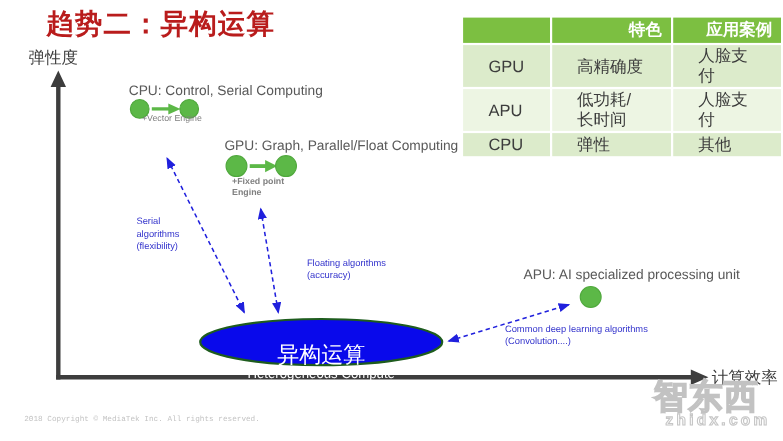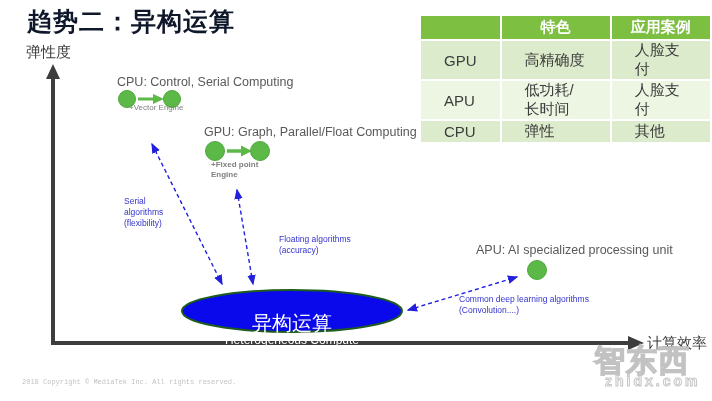--- a/index.html
+++ b/index.html
@@ -2,28 +2,28 @@
 <html><head>
 <meta charset="utf-8">
 <style>
   html,body{margin:0;padding:0;background:#fff;}
   .slide{
     position:relative;width:712px;height:401px;background:#ffffff;
     font-family:"Liberation Sans","DejaVu Sans",sans-serif;overflow:hidden;
   }
   .abs{position:absolute;}
   .title{
-    left:27px;top:5px;font-size:25px;font-weight:bold;color:#0f172a;
+    left:42px;top:5px;font-size:25px;font-weight:bold;color:#b91c1c;
     letter-spacing:1px;white-space:nowrap;
   }
   
   .spec-table{position:absolute;left:419px;top:14px;border-collapse:separate;border-spacing:2px;}
   .spec-table th{
     background:#7CBF41;color:#ffffff;font-size:15px;font-weight:bold;
-    text-align:center;padding:1px 8px;height:21px;
+    text-align:right;padding:1px 8px;height:21px;
   }
   .spec-table td{font-size:15px;color:#3c3c3c;padding:0 23px;height:21px;}
   .spec-table .c0{width:38px;}
   .spec-table .c1{width:108px;}
   .spec-table .c2{width:96px;}
   .spec-table tr.band-a td{background:#DCEBCB;}
   .spec-table tr.band-b td{background:#EDF5E3;}
   
   .layer{position:absolute;left:0;top:0;}
   

